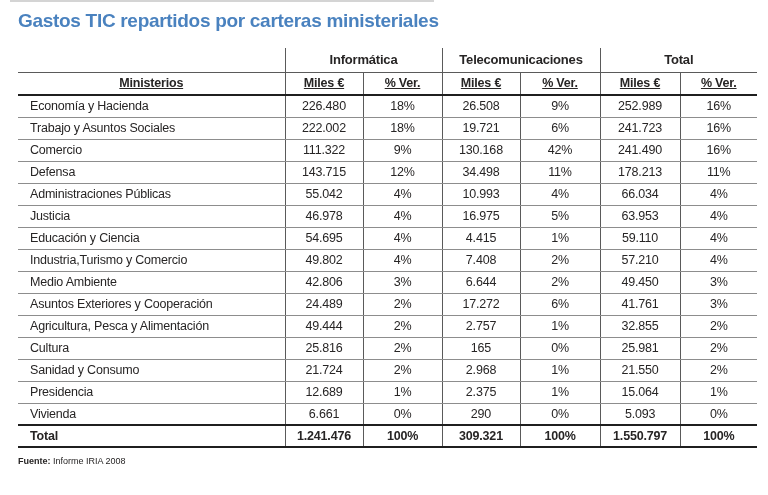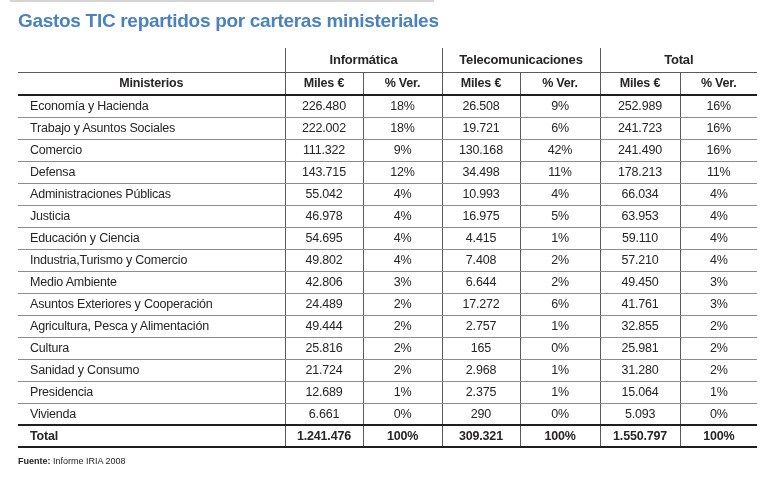--- a/index.html
+++ b/index.html
@@ -32,21 +32,21 @@
   }
   col.c-name{width:267px;}
   col.c1{width:78px;} col.c2{width:79px;} col.c3{width:78px;}
   col.c4{width:80px;} col.c5{width:80px;} col.c6{width:77px;}
   tr.group-row{height:24px;}
   tr.group-row th{
     font-weight:bold;font-size:13px;text-align:center;vertical-align:middle;
     border-bottom:1px solid var(--vert-line);
   }
   tr.group-row th.group-cell{border-left:1px solid var(--vert-line);margin-top:36px;}
-  tr.sub-row{height:23px;}
+  tr.sub-row{height:23px;text-decoration:underline;}
   tr.sub-row th{
     font-weight:bold;text-align:center;vertical-align:middle;
     border-bottom:2px solid var(--heavy-line);
   }
   tr.sub-row th.num{border-left:1px solid var(--vert-line);}
   tbody tr{height:22px;}
   tbody td{
     vertical-align:middle;
     border-bottom:1px solid var(--light-line);
   }
@@ -204,21 +204,21 @@
         <td class="num">0%</td>
         <td class="num">25.981</td>
         <td class="num">2%</td>
       </tr>
       <tr>
         <td class="name">Sanidad y Consumo</td>
         <td class="num">21.724</td>
         <td class="num">2%</td>
         <td class="num">2.968</td>
         <td class="num">1%</td>
-        <td class="num">31.280</td>
+        <td class="num">21.550</td>
         <td class="num">2%</td>
       </tr>
       <tr>
         <td class="name">Presidencia</td>
         <td class="num">12.689</td>
         <td class="num">1%</td>
         <td class="num">2.375</td>
         <td class="num">1%</td>
         <td class="num">15.064</td>
         <td class="num">1%</td>

